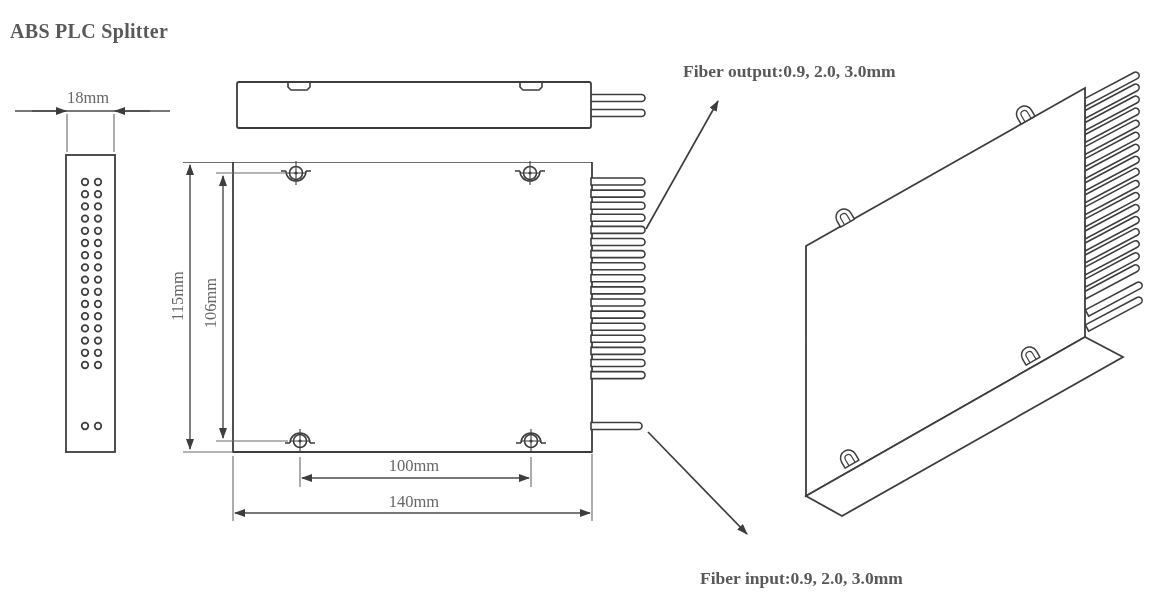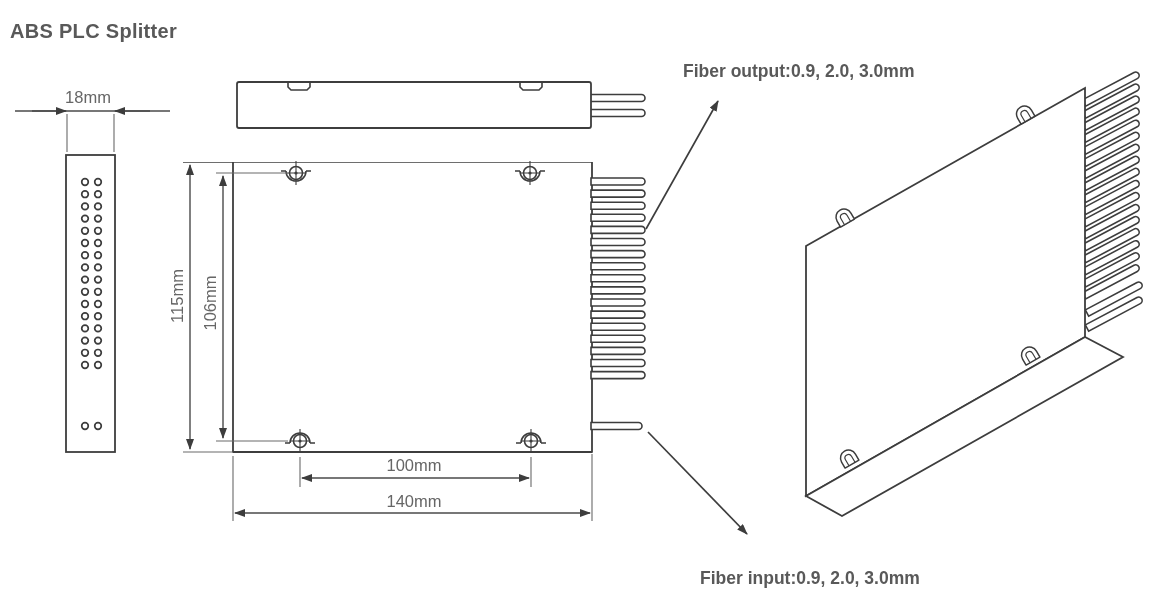--- a/index.html
+++ b/index.html
@@ -1,17 +1,17 @@
 <!DOCTYPE html>
 <html><head>
 <meta charset="utf-8">
 <style>
   html,body{margin:0;padding:0;background:#ffffff;}
   .page{position:relative;width:1160px;height:596px;background:#ffffff;overflow:hidden;
-        font-family:Liberation Sans, sans-serif;}
+        font-family:Liberation Serif, serif;}
   svg{position:absolute;left:0;top:0;}
   .outline{fill:#ffffff;stroke:#3d3d3d;stroke-width:1.8;}
   .edge{fill:none;stroke:#3d3d3d;stroke-width:1.8;stroke-linejoin:round;}
   .thinedge{fill:none;stroke:#6e6e6e;stroke-width:1.2;}
   .dimline{fill:none;stroke:#4a4a4a;stroke-width:1.4;}
   .extline{fill:none;stroke:#6a6a6a;stroke-width:1.1;}
   .fiber{fill:#ffffff;stroke:#3d3d3d;stroke-width:1.6;}
   .port{fill:#ffffff;stroke:#3d3d3d;stroke-width:1.7;}
   .holepart{fill:none;stroke:#3d3d3d;stroke-width:1.6;}
   .holethin{fill:none;stroke:#3d3d3d;stroke-width:1.1;}

